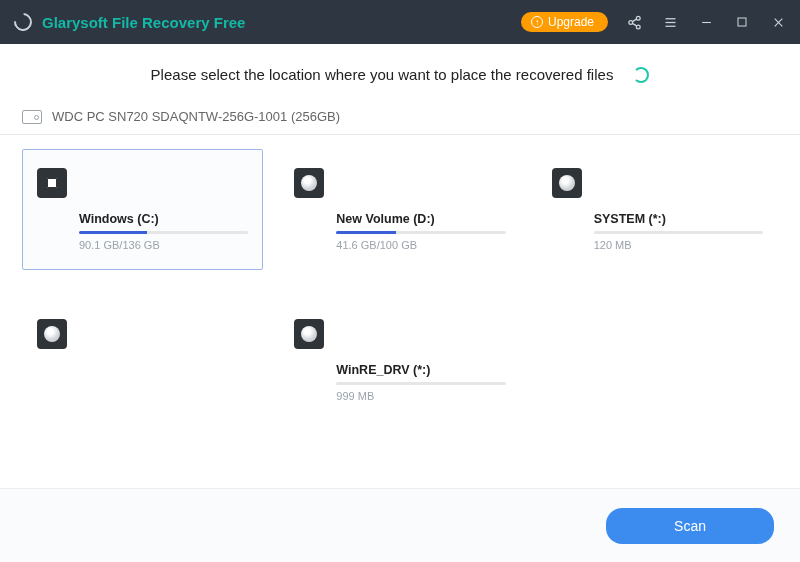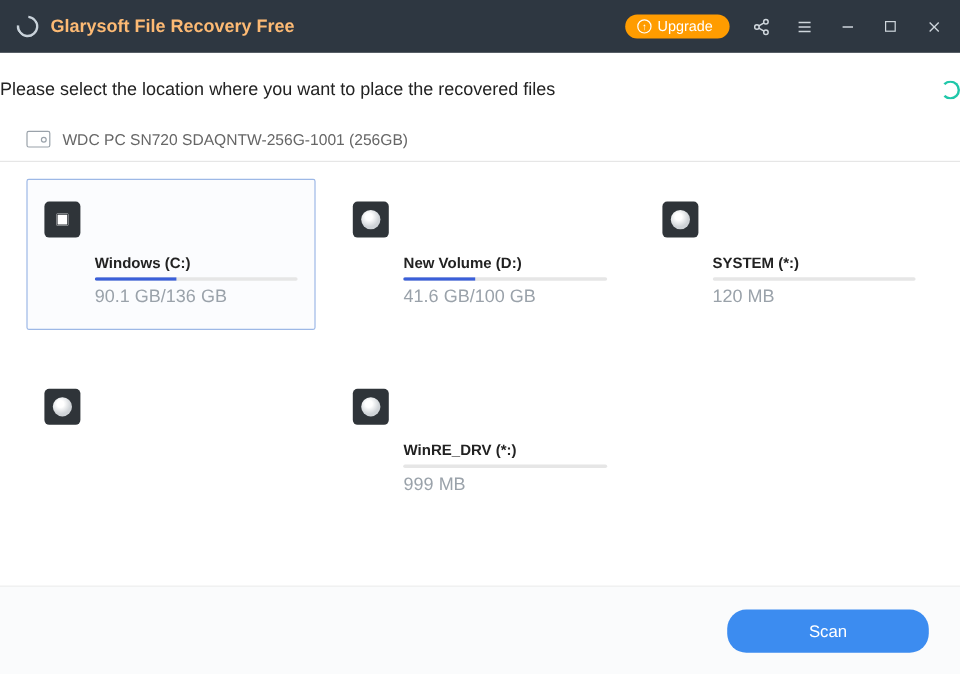--- a/index.html
+++ b/index.html
@@ -1,50 +1,50 @@
 <!DOCTYPE html>
 <html><head>
 <meta charset="utf-8">
 <style>
 * { margin: 0; padding: 0; box-sizing: border-box; font-family: "Segoe UI", Arial, sans-serif; }
 body { width: 800px; height: 562px; background: #fff; overflow: hidden; display: flex; flex-direction: column; }
 
 .titlebar { height: 44px; background: #2e3741; display: flex; align-items: center; padding: 0 14px; color: #fff; }
 .titlebar .logo { width: 18px; height: 18px; border: 2px solid #c9d2da; border-radius: 50%; border-top-color: transparent; transform: rotate(-40deg); margin-right: 10px; }
-.titlebar .title { font-size: 15px; font-weight: 600; color: #fdba74; flex: 0 0 auto; }
+.titlebar .title { font-size: 15px; font-weight: 600; color: #14b8a6; flex: 0 0 auto; }
 .titlebar .spacer { flex: 1; }
 .upgrade-btn { background: #ff9c00; color: #fff; font-size: 12px; border-radius: 12px; padding: 3px 14px 3px 10px; display: flex; align-items: center; gap: 5px; cursor: pointer; }
 .upgrade-btn .circ { width: 12px; height: 12px; border: 1.5px solid #fff; border-radius: 50%; display: flex; align-items: center; justify-content: center; font-size: 8px; }
 .winctl { margin-left: 18px; display: flex; align-items: center; gap: 20px; color: #cfd6dc; }
 .winctl div { cursor: pointer; display: flex; align-items: center; justify-content: center; width: 16px; height: 16px; }
 
-.instructions { display: flex; align-items: center; justify-content: space-between; gap: 20px; padding: 22px 0 18px; }
+.instructions { display: flex; align-items: center; justify-content: center; gap: 20px; padding: 22px 12px 18px; }
 .instructions span { font-size: 15px; color: #222; }
 .refresh-icon { width: 16px; height: 16px; border: 2px solid #1fc7a9; border-radius: 50%; border-left-color: transparent; position: relative; cursor: pointer; }
 
-.disk-header { display: flex; gap: 10px; padding: 8px 22px 10px; border-bottom: 1px solid #e6e6e6; }
+.disk-header { display: flex; align-items: center; gap: 10px; padding: 8px 22px 10px; border-bottom: 1px solid #e6e6e6; }
 .hdd-icon { width: 20px; height: 14px; border: 1.5px solid #9aa2aa; border-radius: 2px; position: relative; }
 .hdd-icon::after { content: ""; position: absolute; right: 2px; top: 4px; width: 3px; height: 3px; border: 1px solid #9aa2aa; border-radius: 50%; }
 .disk-header span { font-size: 13px; color: #666; }
 
 .drives { padding: 14px 22px; display: grid; grid-template-columns: repeat(3, 1fr); gap: 30px 16px; align-content: start; }
 .drive { display: flex; gap: 12px; padding: 18px 14px; border: 1px solid transparent; border-radius: 2px; cursor: pointer; }
 .drive.selected { border-color: #9db8e6; background: #fbfcfe; }
 .drive-icon { width: 30px; height: 30px; background: #2f3439; border-radius: 4px; display: flex; align-items: center; justify-content: center; flex-shrink: 0; }
 .drive-icon .disc { width: 16px; height: 16px; background: radial-gradient(circle at 40% 35%, #fff 0 20%, #cfd3d7 60%); border-radius: 50%; }
 .drive-icon.win .disc { width: 10px; height: 10px; background: #fff; border-radius: 1px; box-shadow: 0 0 0 1px #2f3439 inset; }
 .drive-icon.win { align-items: center; justify-content: center; }
 .drive-info { flex: 1; min-width: 0; }
 .drive-name { font-size: 12.5px; font-weight: 700; color: #222; margin-bottom: 5px; white-space: nowrap; margin-top: 44px; }
 .bar { height: 3px; background: #e6e6e6; border-radius: 2px; overflow: hidden; margin-bottom: 5px; }
 .bar .fill { height: 100%; }
 .fill.blue { background: #3a5fd9; }
 .fill.red { background: #f24a3d; }
 .fill.none { background: #e6e6e6; }
-.drive-size { font-size: 15px; color: #9aa2aa; }
+.drive-size { font-size: 11px; color: #9aa2aa; }
 
 .footer { margin-top: auto; height: 74px; border-top: 1px solid #eee; background: #fafbfc; display: flex; align-items: center; justify-content: flex-end; padding: 0 26px; }
 .scan-btn { background: #3c8cf0; color: #fff; font-size: 14px; padding: 10px 68px; border-radius: 16px; cursor: pointer; }
 </style>
 </head>
 <body>
 
 <div class="titlebar">
   <div class="logo"></div>
   <div class="title">Glarysoft File Recovery Free</div>

